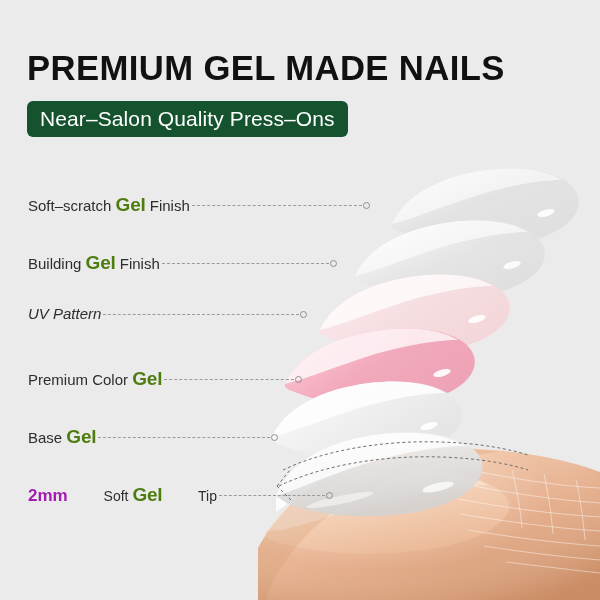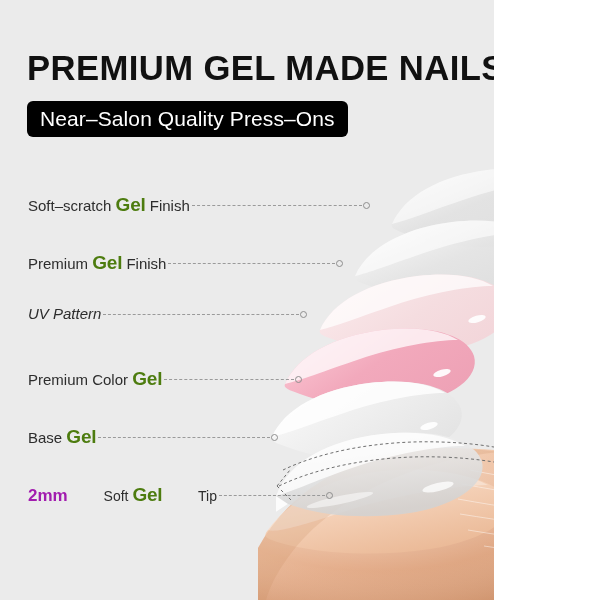--- a/index.html
+++ b/index.html
@@ -3,21 +3,21 @@
 <meta charset="utf-8">
 <title>Premium Gel Made Nails</title>
 <style>
   html, body {
     margin: 0;
     padding: 0;
     background: #ffffff;
   }
   #poster {
     position: relative;
-    width: 494px;
+    width: 600px;
     height: 600px;
     overflow: hidden;
     background: #ebebeb;
     font-family: "Liberation Sans", "DejaVu Sans", sans-serif;
     -webkit-font-smoothing: antialiased;
   }
 
   
   #headline {
     position: absolute;
@@ -32,21 +32,21 @@
     transform: scaleX(0.99);
     transform-origin: left center;
   }
   #badge {
     position: absolute;
     left: 27px;
     top: 101px;
     height: 36px;
     padding: 0 13px;
     border-radius: 6px;
-    background: #000000;
+    background: #14532d;
     color: #ffffff;
     font-size: 21px;
     line-height: 36px;
     font-weight: normal;
     letter-spacing: 0.1px;
     white-space: nowrap;
     box-sizing: border-box;
   }
 
   
@@ -281,21 +281,21 @@
 
   <div id="callout-list">
       <div class="callout" style="top: 192px; left: 28px;">
         <span class="label"><span>Soft–scratch </span><span class="gel">Gel</span><span> Finish</span></span>
         <span class="leader" style="width: 178px;">
           <span class="dash"></span>
           <span class="dot"></span>
         </span>
       </div>
       <div class="callout" style="top: 250px; left: 28px;">
-        <span class="label"><span>Premium </span><span class="gel">Gel</span><span> Finish </span></span>
+        <span class="label"><span>Building </span><span class="gel">Gel</span><span> Finish </span></span>
         <span class="leader" style="width: 175px;">
           <span class="dash"></span>
           <span class="dot"></span>
         </span>
       </div>
       <div class="callout" style="top: 301px; left: 28px; font-style: italic;">
         <span class="label"><span>UV Pattern </span></span>
         <span class="leader" style="width: 204px;">
           <span class="dash"></span>
           <span class="dot"></span>

